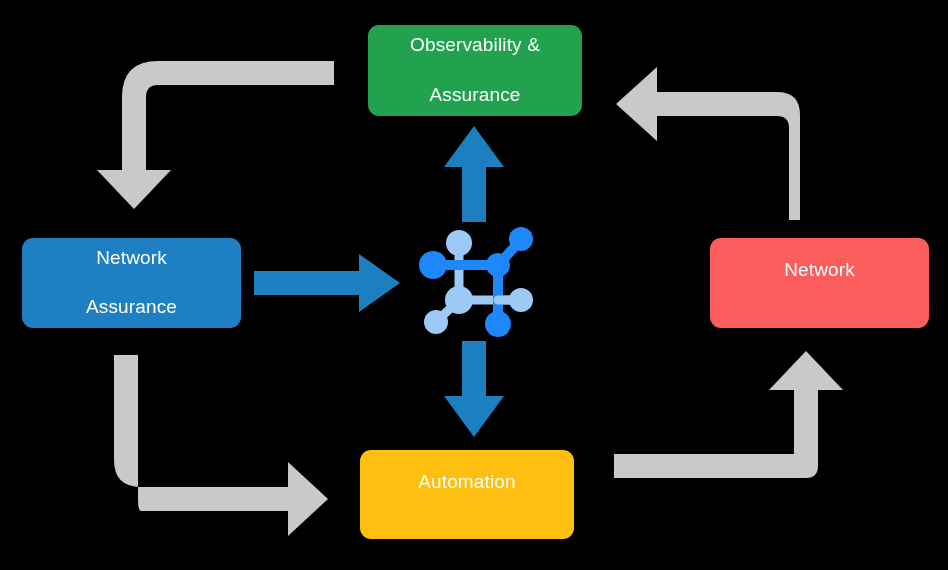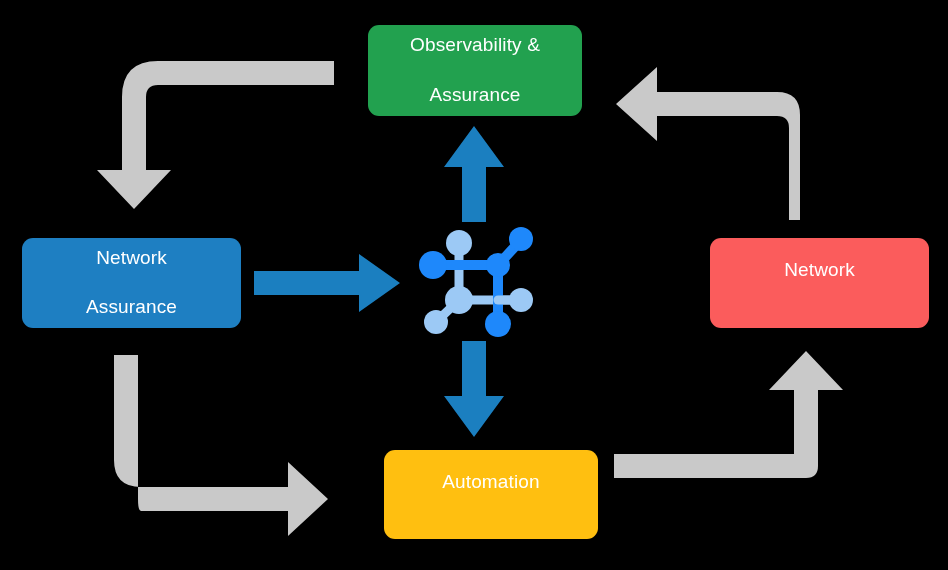--- a/index.html
+++ b/index.html
@@ -7,21 +7,21 @@
   body{width:948px;height:570px;overflow:hidden;
        font-family:"Liberation Sans","DejaVu Sans",sans-serif;}
   #stage{position:relative;width:948px;height:570px;background:#000;}
   .node-box{position:absolute;display:flex;align-items:center;justify-content:center;
             border-radius:11px;color:#fff;text-align:center;line-height:1.30;
             font-size:19px;font-weight:400;letter-spacing:.15px;}
   .node-box span{display:block;padding:0 10px;}
   #box-observability{left:368px;top:25px;width:214px;height:91px;background:#22A14F;}
   #box-operations   {left:22px; top:238px;width:219px;height:90px;background:#1E7FC2;}
   #box-infrastructure{left:710px;top:238px;width:219px;height:90px;background:#FB5C5C;}
-  #box-automation   {left:384px;top:450px;width:214px;height:89px;background:#FFBF10;}
+  #box-automation   {left:360px;top:450px;width:214px;height:89px;background:#FFBF10;}
   .svg-layer{position:absolute;left:0;top:0;width:948px;height:570px;}
 </style>
 </head>
 <body>
 
 <div id="stage">
 
   <svg class="svg-layer" viewBox="0 0 948 570" xmlns="http://www.w3.org/2000/svg">
 
     <path fill="#C9C9C9" d="M 334 61 L 158 61 Q 122 61 122 97 L 122 170 L 97 170 L 134 209 L 171 170 L 146 170 L 146 97 Q 146 85 158 85 L 334 85 Z"></path>

